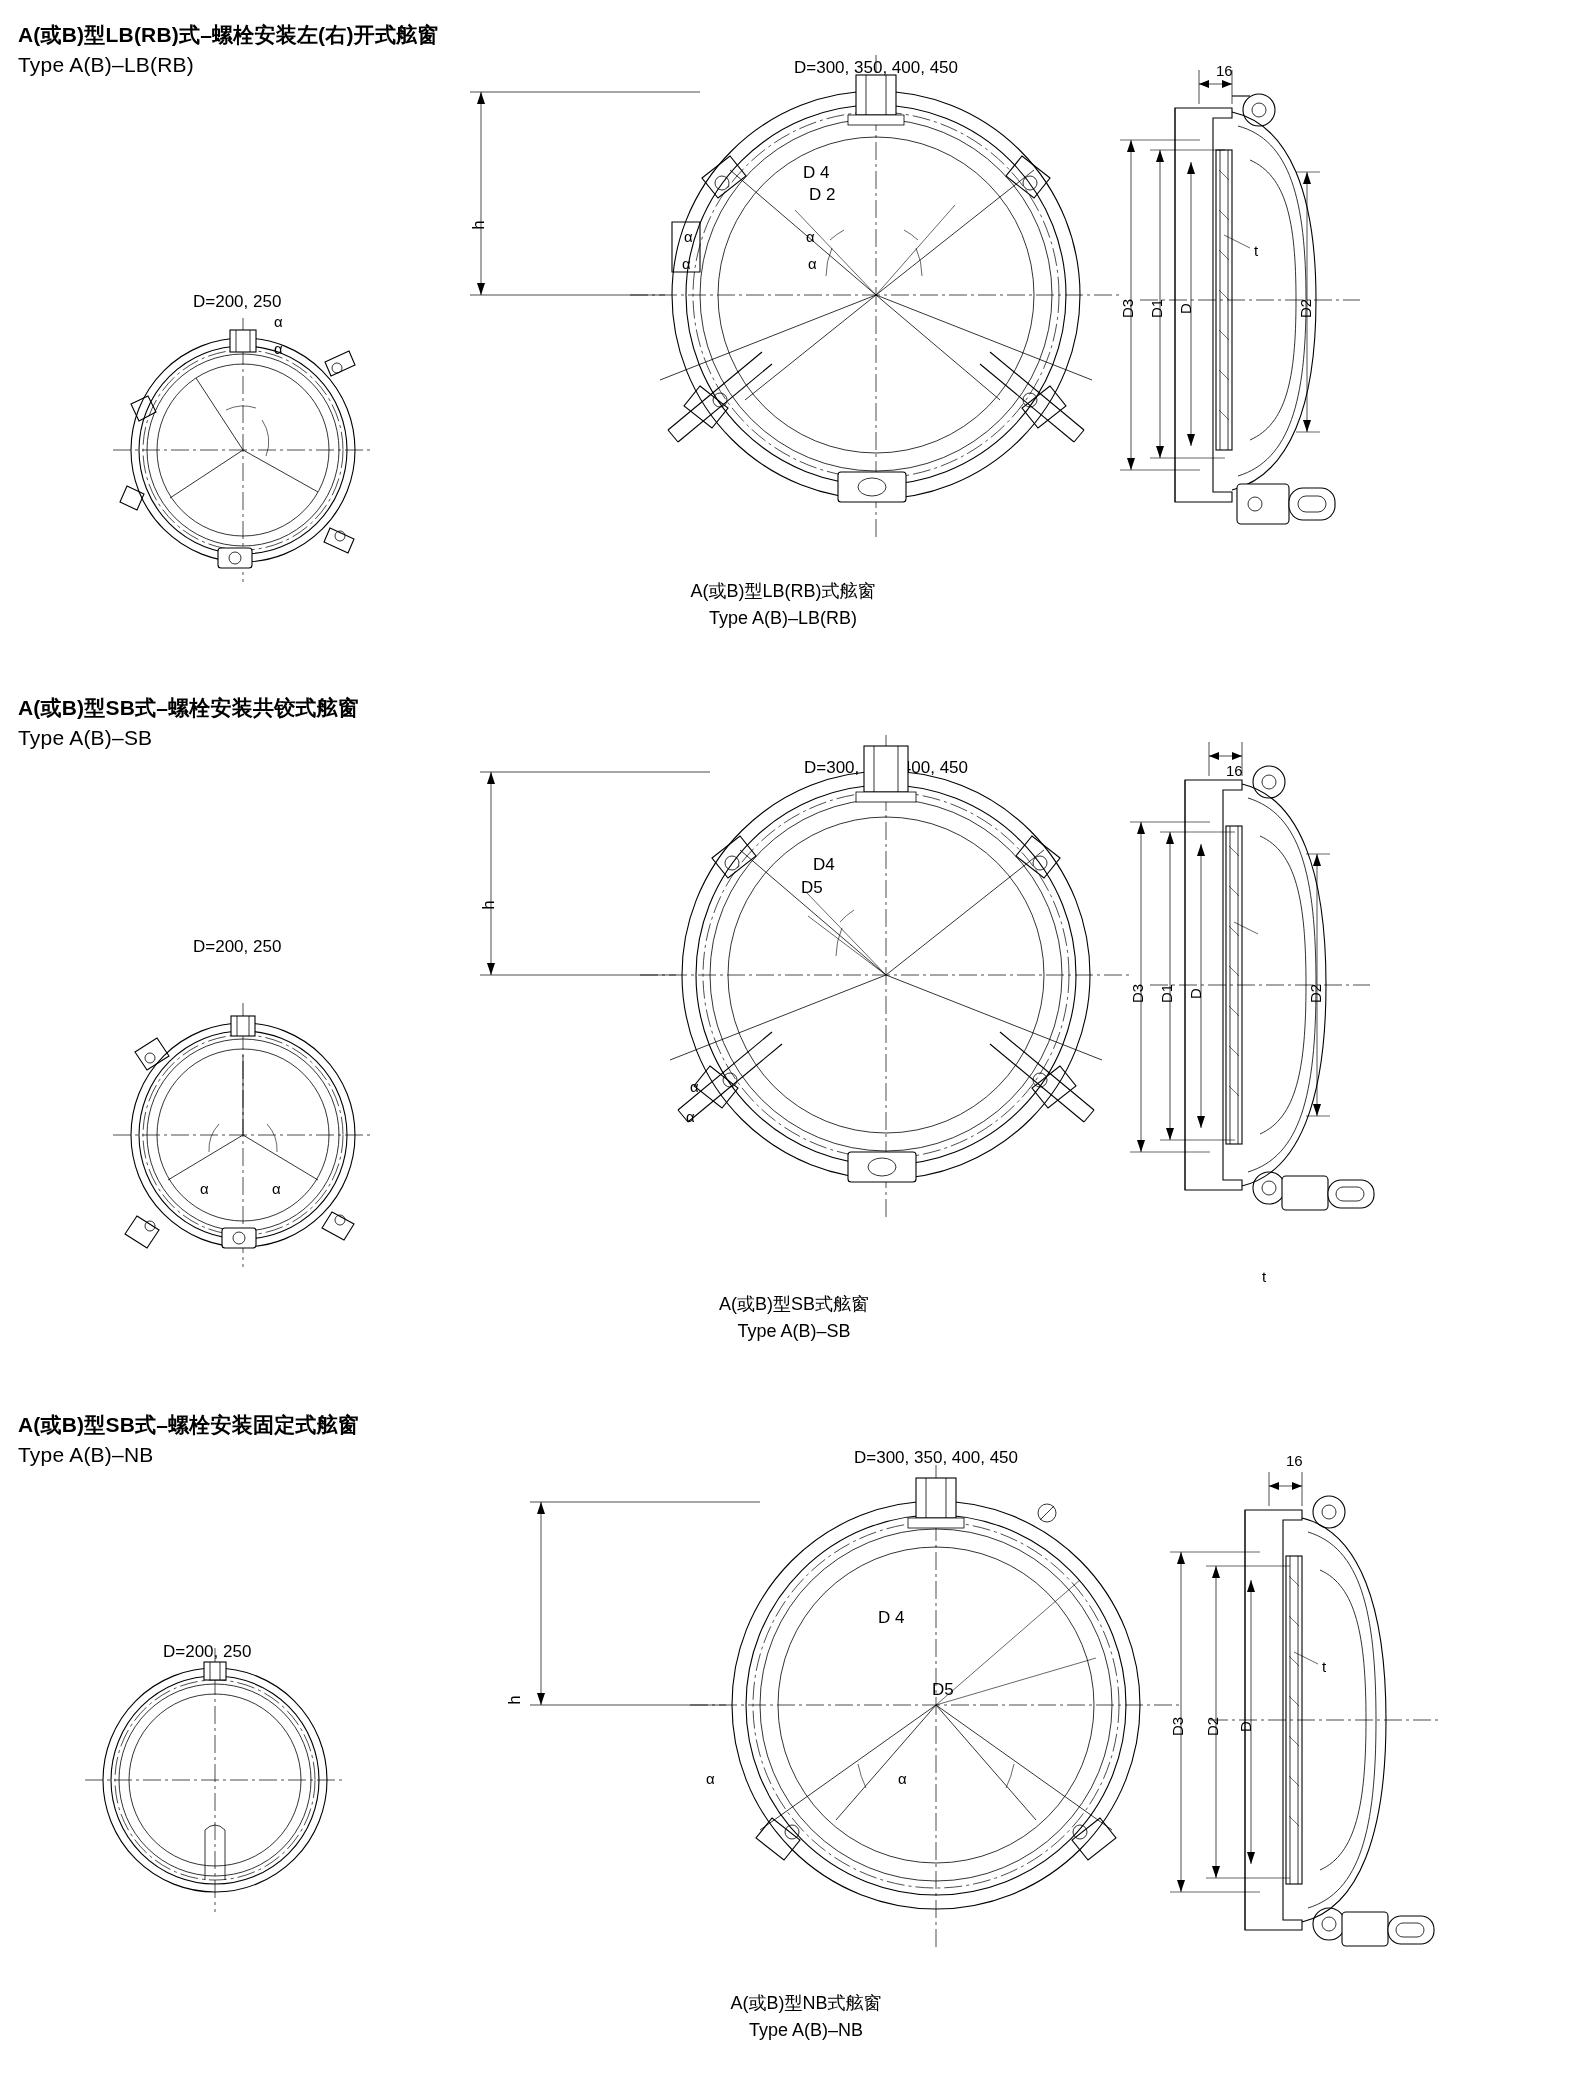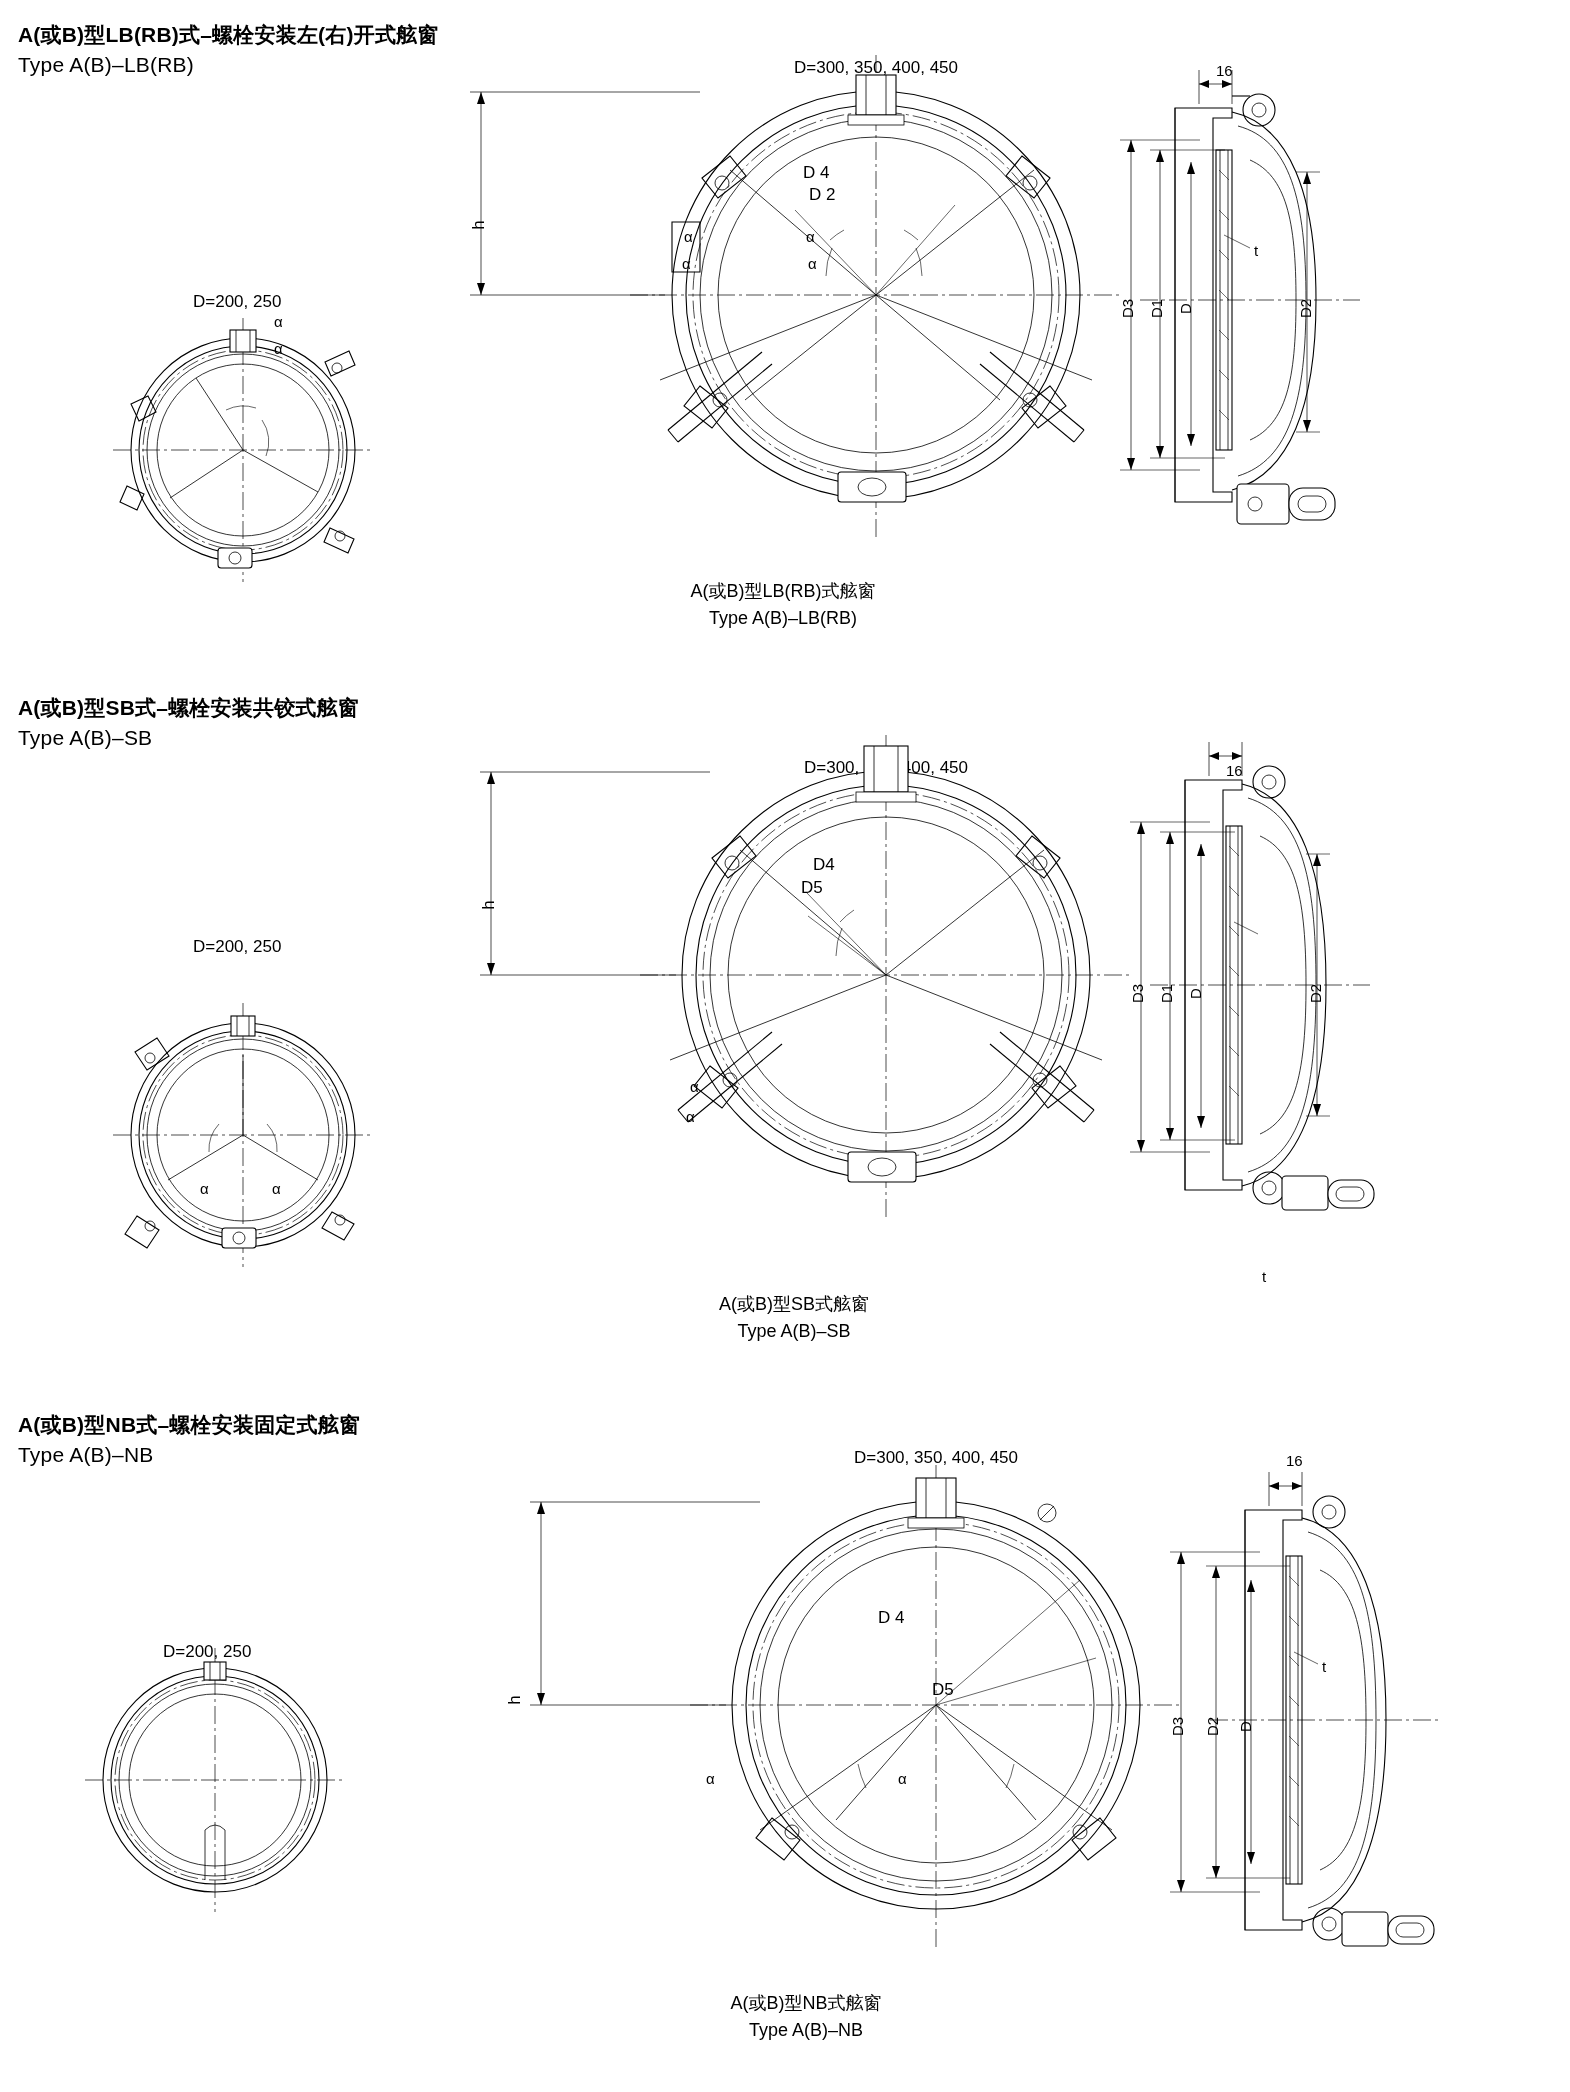--- a/index.html
+++ b/index.html
@@ -383,21 +383,21 @@
   <div class="lbl small" style="left:1190px;top:985px;transform:rotate(-90deg);">D</div>
   <div class="lbl small" style="left:1306px;top:985px;transform:rotate(-90deg);">D2</div>
   <div class="lbl small" style="left:1262px;top:1268px;">t</div>
 
   <div class="cap" style="left:786px;top:1291px;margin-left:8px;">
     <div>A(或B)型SB式舷窗</div>
     <div>Type A(B)–SB</div>
   </div>
 
   <div class="sec-title" style="left:18px;top:1410px;">
-    <div>A(或B)型NB式–螺栓安装固定式舷窗</div>
+    <div>A(或B)型SB式–螺栓安装固定式舷窗</div>
     <div class="ln2">Type A(B)–NB</div>
   </div>
 
   <div class="lbl" style="left:163px;top:1642px;">D=200, 250</div>
   <div class="lbl c" style="left:936px;top:1448px;">D=300, 350, 400, 450</div>
 
   <svg width="1570" height="640" style="top:1400px;">
 
     <g>
       <circle class="ln" cx="215" cy="380" r="112"></circle>

